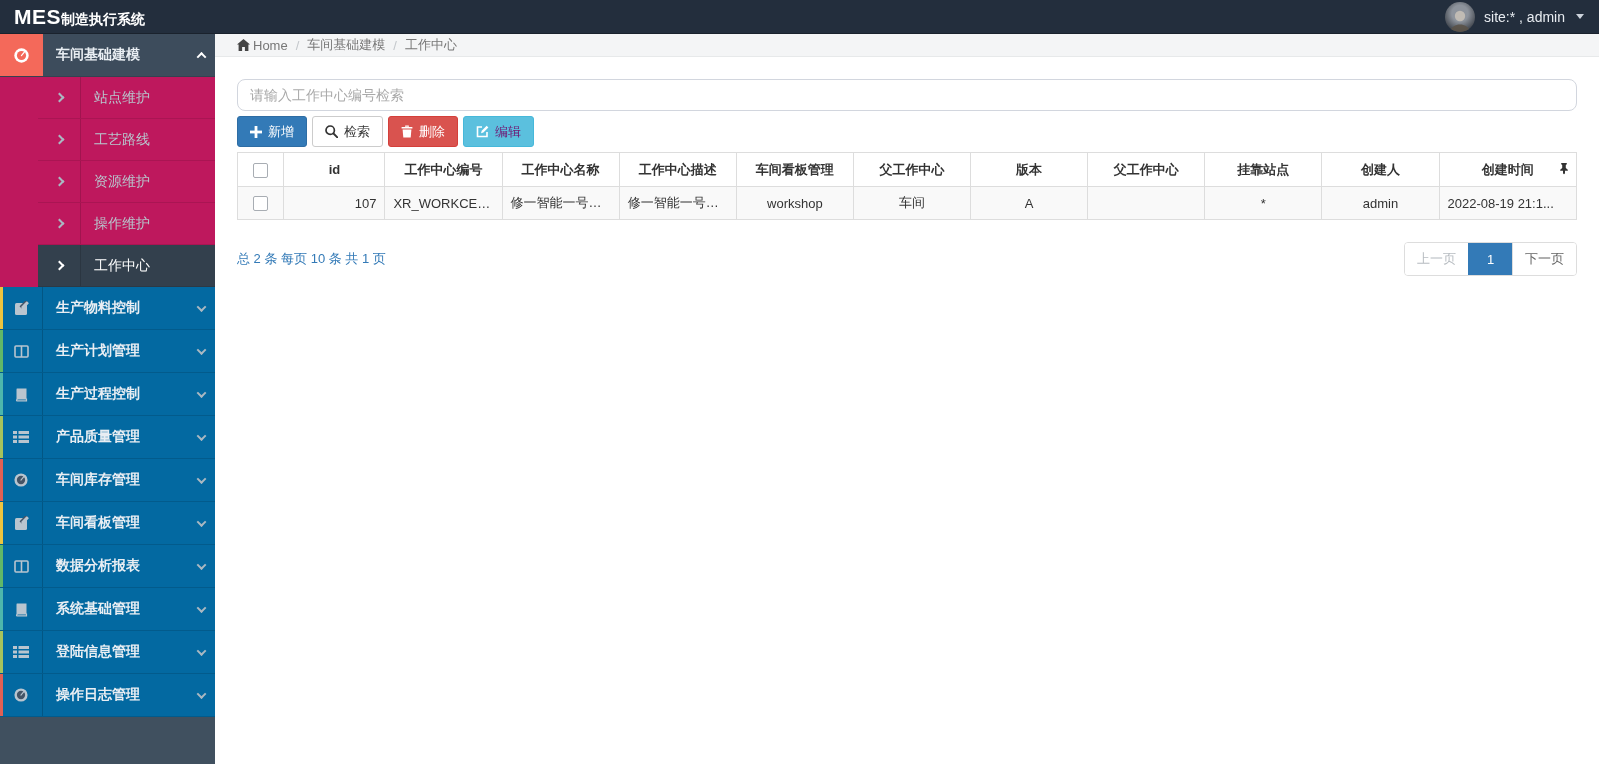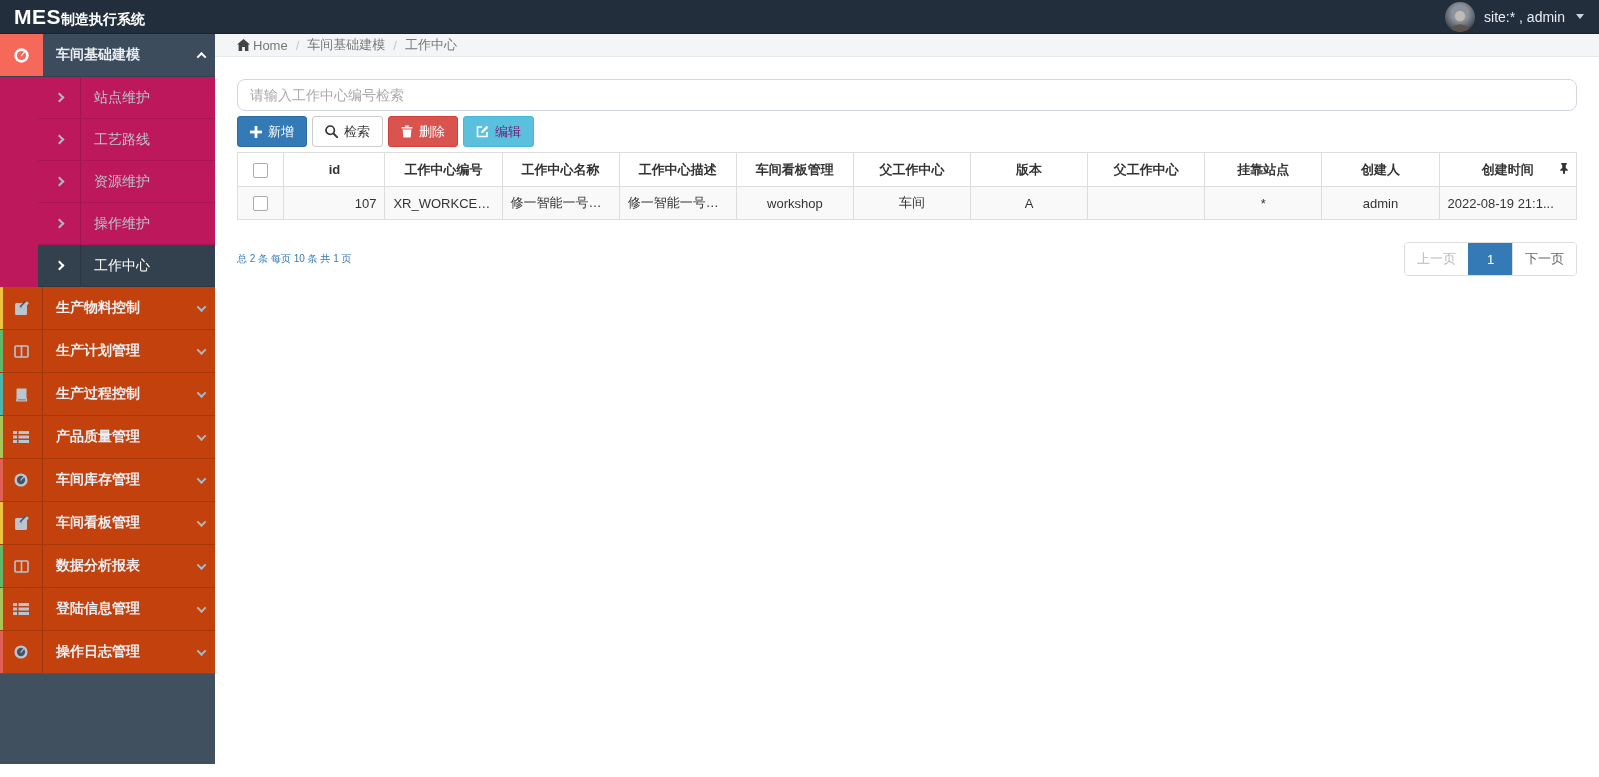--- a/index.html
+++ b/index.html
@@ -29,21 +29,21 @@
   .caret-down {
     width:0; height:0; border-left:4px solid transparent; border-right:4px solid transparent;
     border-top:5px solid #cdd4dc; margin-left:2px;
   }
   
   .layout { display:flex; height:730px; }
   .sidebar { width:215px; flex:0 0 215px; background:#40505f; }
   .content { flex:1; background:#fff; overflow:hidden; }
   
   .sb-item { display:flex; align-items:stretch; height:43px; position:relative;
-             border-bottom:1px solid rgba(0,0,0,.13); cursor:pointer; background:#c2410c; }
+             border-bottom:1px solid rgba(0,0,0,.13); cursor:pointer; background:#0369a1; }
   .sb-strip { position:absolute; left:0; top:0; bottom:0; width:3px; }
   .sb-icell { width:43px; flex:0 0 43px; display:flex; align-items:center; justify-content:center;
               border-right:1px solid rgba(0,0,0,.18); }
   .sb-label { flex:1; display:flex; align-items:center; padding-left:13px;
               font-size:14px; font-weight:bold; color:#e9eef3; }
   .sb-arrow { width:28px; display:flex; align-items:center; justify-content:center; }
   .chev { width:7px; height:7px; border-right:2px solid #aab8c2; border-bottom:2px solid #aab8c2; display:inline-block; }
   .chev.down { transform:rotate(45deg) translate(-1px,-1px); }
   .chev.up { transform:rotate(-135deg) translate(-1px,-1px); border-color:#fff; }
   .chev.right { transform:rotate(-45deg); }
@@ -85,21 +85,21 @@
   .grid th, .grid td { border:1px solid #ddd; font-size:13px; height:33px; padding:4px 8px;
         overflow:hidden; white-space:nowrap; text-overflow:ellipsis; }
   .grid th { font-weight:bold; text-align:center; height:34px; background:#fff; position:relative; }
   .grid tr.striped td { background:#f9f9f9; }
   .ta-c { text-align:center; } .ta-r { text-align:right; } .ta-l { text-align:left; }
   .cb { width:15px; height:15px; border:1px solid #a8adb3; border-radius:2px; background:#fff;
         display:inline-block; vertical-align:middle; cursor:pointer; }
   .pin { position:absolute; right:7px; top:50%; transform:translateY(-50%); cursor:pointer; }
   
   .pager-row { margin-top:22px; display:flex; align-items:center; justify-content:space-between; }
-  .pg-summary { font-size:10px; color:#337ab7; }
+  .pg-summary { font-size:13px; color:#337ab7; }
   .pager { display:flex; border-radius:4px; overflow:hidden; border:1px solid #ddd; }
   .pg-btn { min-width:44px; height:32px; padding:0 12px; display:flex; align-items:center; justify-content:center;
             font-size:13px; background:#fff; color:#666; cursor:pointer; border-left:1px solid #ddd; }
   .pg-btn:first-child { border-left:none; }
   .pg-btn.disabled { color:#b7bcc1; }
   .pg-btn.active { background:#337ab7; color:#fff; border-color:#337ab7; }
 </style>
 </head>
 <body>
 
@@ -283,20 +283,35 @@
               <line x1="7.5" y1="2" x2="7.5" y2="13" stroke="#b9c5cf" stroke-width="1.6"></line>
             </svg>
       </span>
         </span>
       <span class="sb-label">数据分析报表</span>
       <span class="sb-arrow">
           <span class="chev down"></span>
         </span>
     </div>
 
+    <div class="sb-item">
+      <span class="sb-strip" style="background: rgb(77, 182, 172);"></span>
+      <span class="sb-icell">
+          <span class="sb-icon">
+        <svg width="15" height="15" viewBox="0 0 15 15">
+              <path d="M3 1.5h9.5v10.5H4.2c-.9 0-1.7.6-1.7 1.4V3C2.5 2.1 2.7 1.5 3 1.5z" fill="#b9c5cf"></path>
+              <path d="M2.5 13.4c0-.8.8-1.4 1.7-1.4h8.3v1.8H3.2c-.4 0-.7-.2-.7-.4z" fill="none" stroke="#b9c5cf" stroke-width="1.2"></path>
+            </svg>
+      </span>
+        </span>
+      <span class="sb-label">系统基础管理</span>
+      <span class="sb-arrow">
+          <span class="chev down"></span>
+        </span>
+    </div>
 
     <div class="sb-item">
       <span class="sb-strip" style="background: rgb(166, 195, 92);"></span>
       <span class="sb-icell">
           <span class="sb-icon">
         <svg width="16" height="14" viewBox="0 0 16 14">
               <rect x="0" y="1" width="4" height="3" fill="#b9c5cf"></rect>
               <rect x="5.5" y="1" width="10.5" height="3" fill="#b9c5cf"></rect>
               <rect x="0" y="5.5" width="4" height="3" fill="#b9c5cf"></rect>
               <rect x="5.5" y="5.5" width="10.5" height="3" fill="#b9c5cf"></rect>

